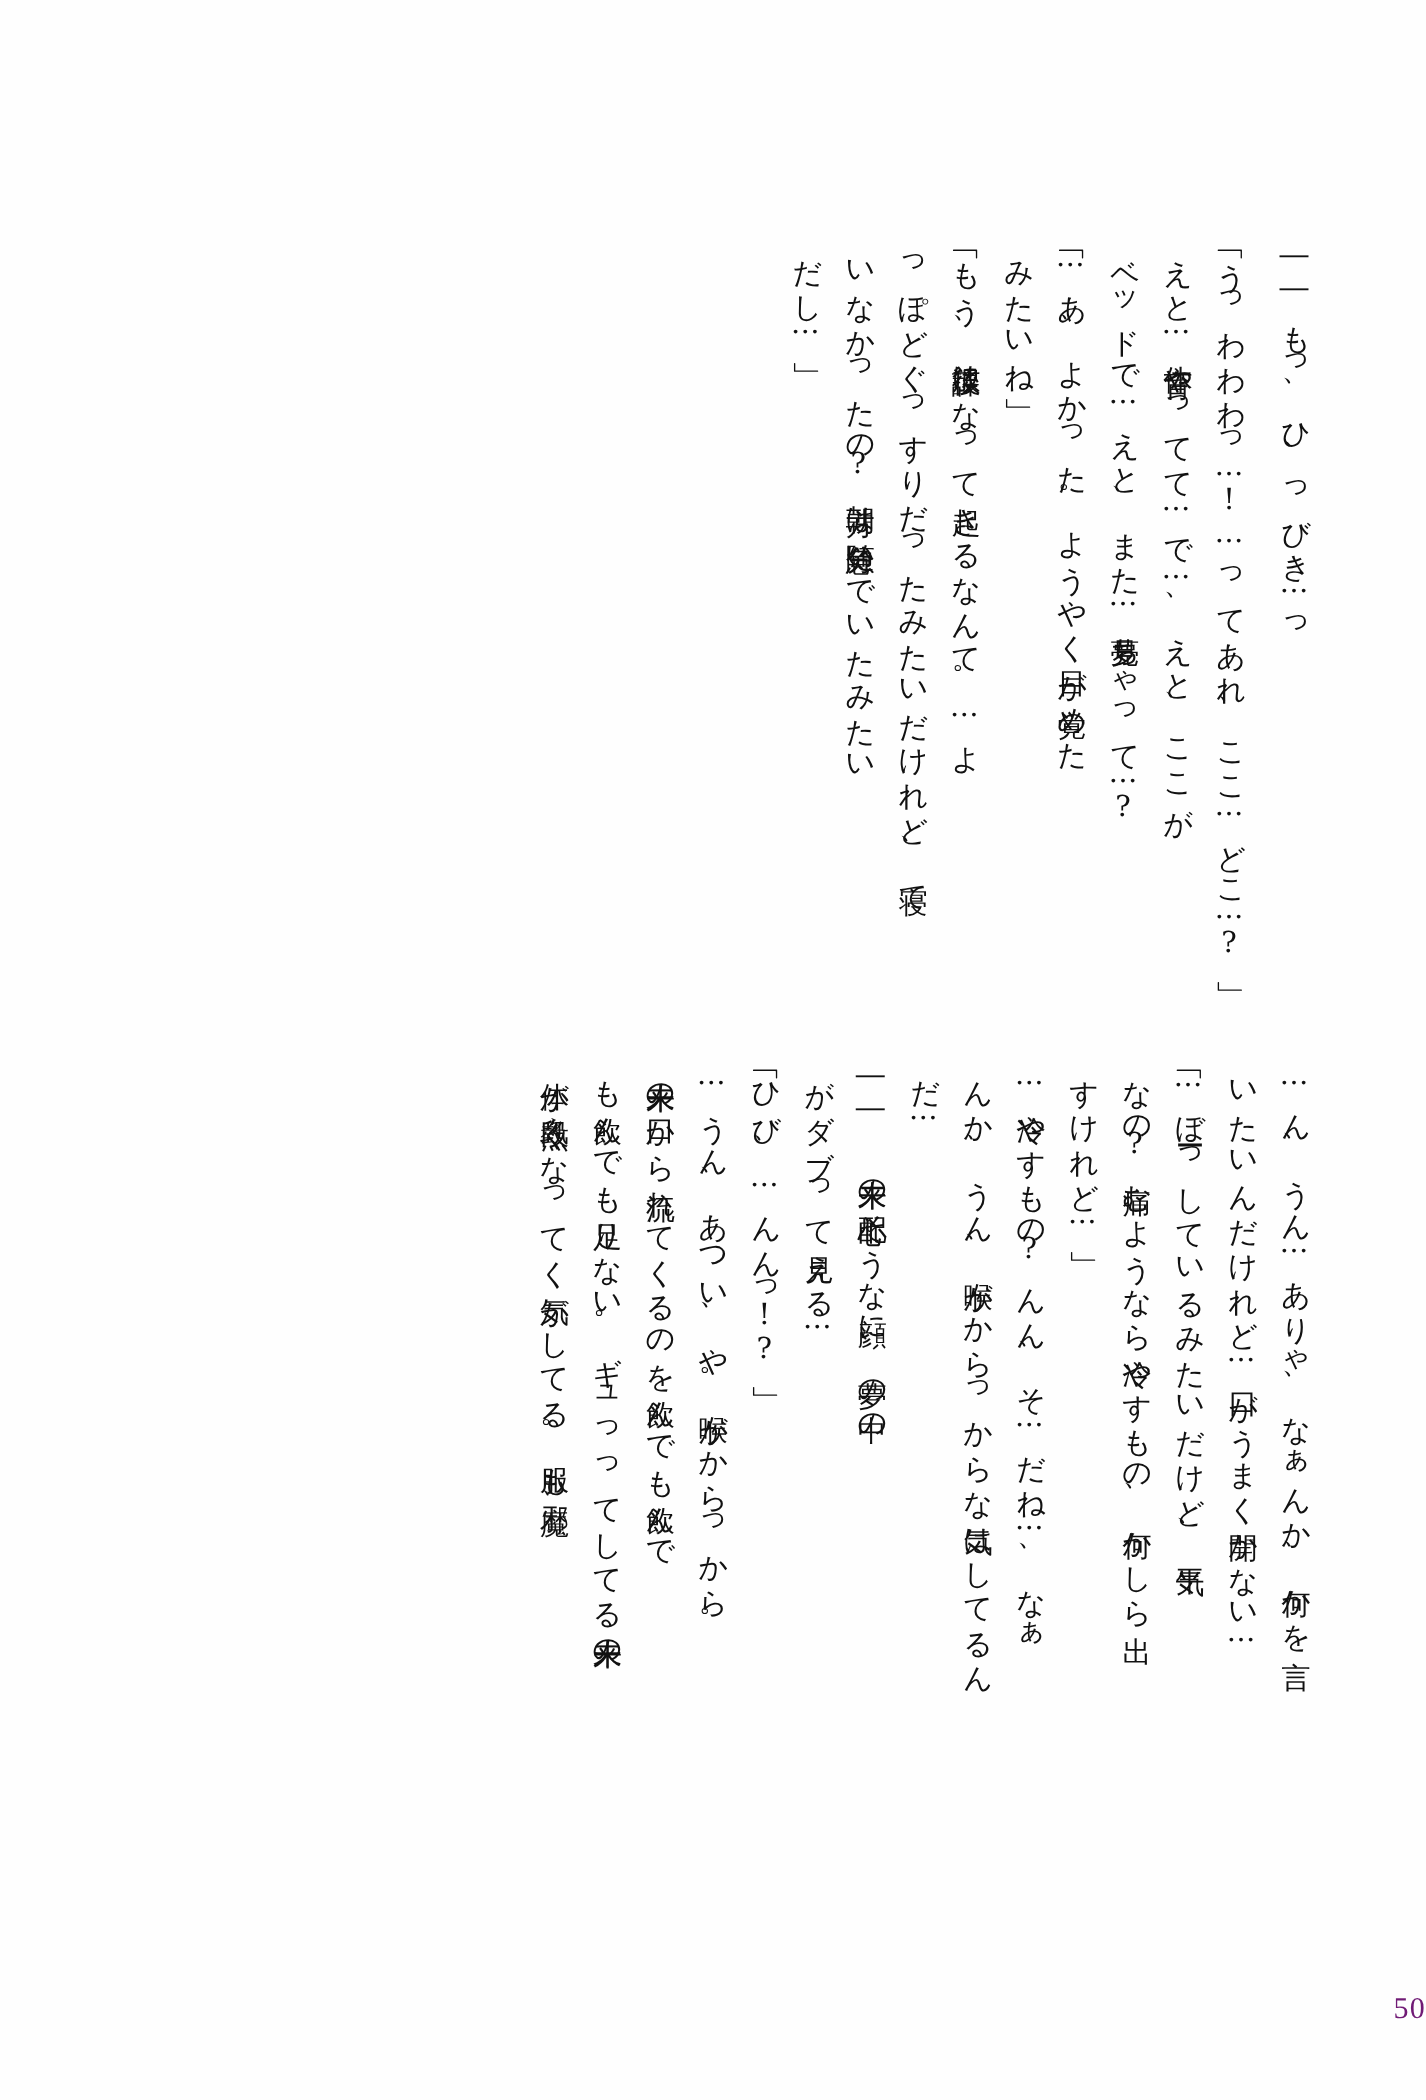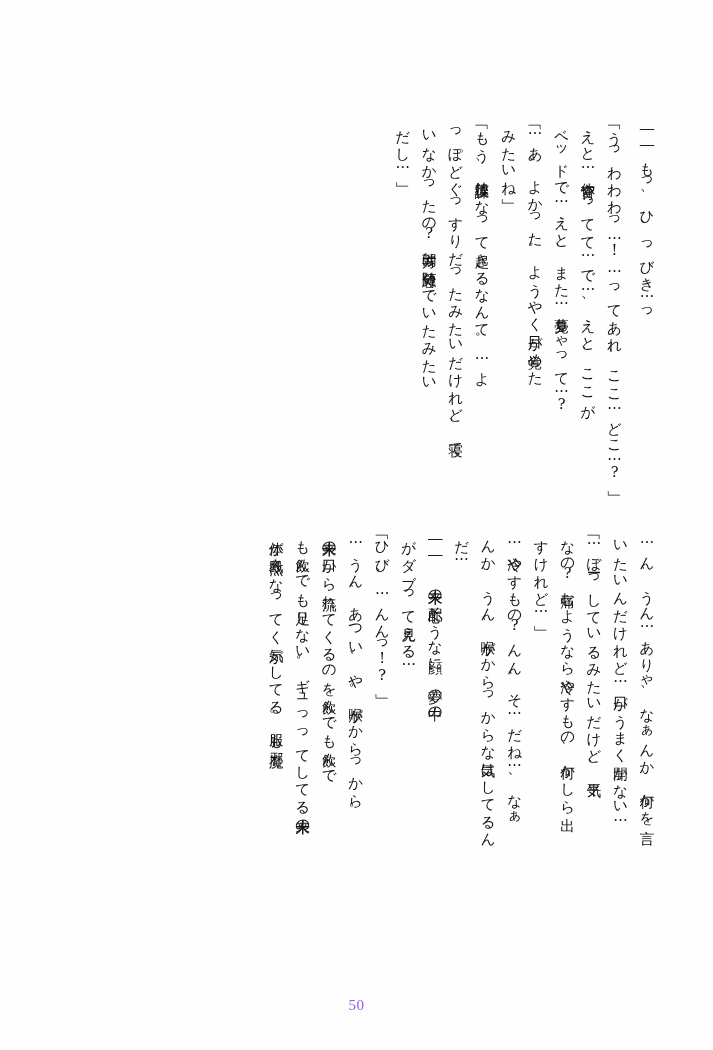--- a/index.html
+++ b/index.html
@@ -52,24 +52,24 @@
     height: calc(100% - 410px);
   }
   .column.dash {
     letter-spacing: 0.02em;
   }
   .page-number {
     position: absolute;
     bottom: 36px;
     left: 0;
     width: 713px;
-    text-align: center;
+    text-align: right;
     font-size: 15px;
     font-family: "Liberation Serif", serif;
-    color: #8b5cf6;
+    color: #701a75;
     letter-spacing: 0.04em;
   }
 </style>
 </head>
 <body>
 
 <div id="page">
 
   <div class="text-area">
     <div class="column dash">――もっ、ひ、っびき…っ</div>

